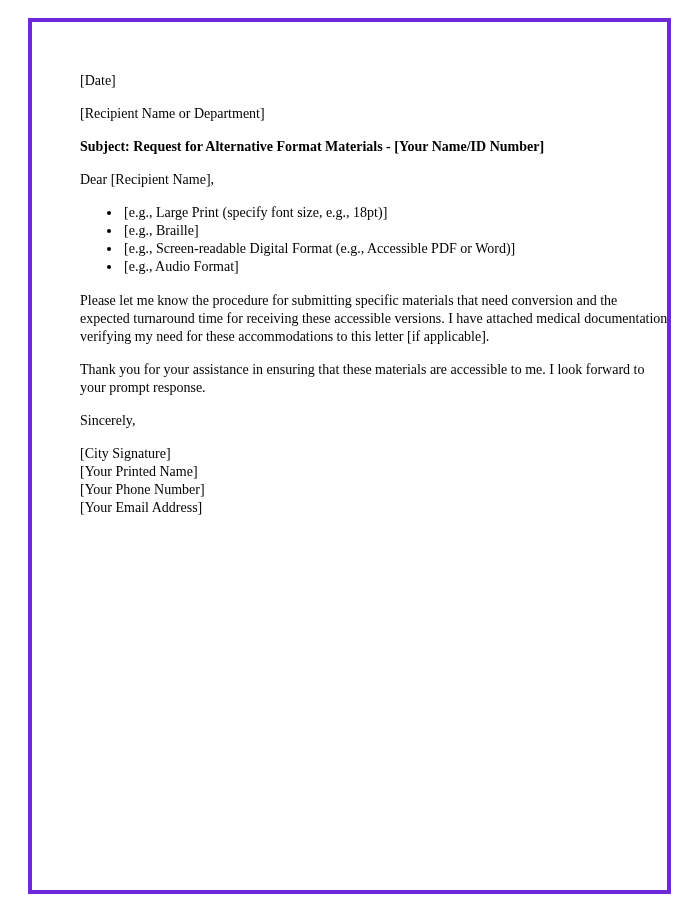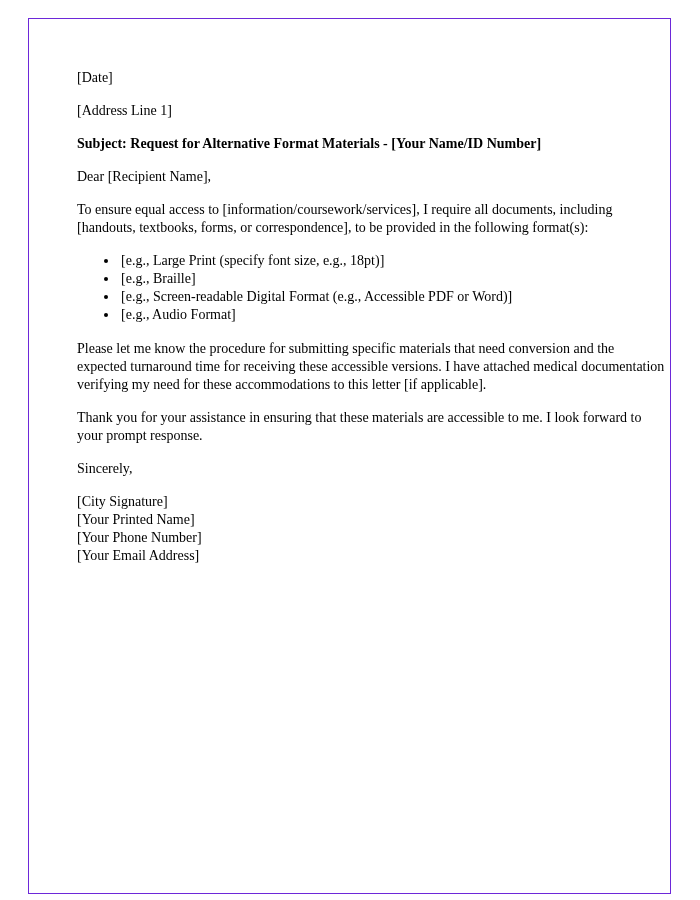--- a/index.html
+++ b/index.html
@@ -15,21 +15,21 @@
       overflow: hidden;
       font-family: "Liberation Serif", "DejaVu Serif", serif;
       color: #000000;
     }
     .page-frame {
       position: absolute;
       left: 28px;
       top: 18px;
       width: 643px;
       height: 876px;
-      border: 1px solid #6d28d9;
+      border: 4px solid #6d28d9;
       background: #ffffff;
       box-sizing: border-box;
     }
     .letter {
       position: absolute;
       left: 48px;
       top: 50px;
       width: 588px;
       font-size: 14px;
       line-height: 18px;
@@ -59,29 +59,28 @@
 </head>
 <body>
 
 <div class="viewport">
   <div class="page-frame">
     <div class="letter">
 
       <p>[Date]</p>
 
       <div class="block">
-        <div>[Address Line 1]</div>
+        <div>[Recipient Name or Department]</div>
       </div>
 
       <p class="subject">Subject: Request for Alternative Format Materials - [Your Name/ID Number]</p>
 
       <p>Dear [Recipient Name],</p>
 
 
-      <p>To ensure equal access to [information/coursework/services], I require all documents, including [handouts, textbooks, forms, or correspondence], to be provided in the following format(s):</p>
 
       <ul class="format-list">
         <li>[e.g., Large Print (specify font size, e.g., 18pt)]</li>
         <li>[e.g., Braille]</li>
         <li>[e.g., Screen-readable Digital Format (e.g., Accessible PDF or Word)]</li>
         <li>[e.g., Audio Format]</li>
       </ul>
 
       <p>Please let me know the procedure for submitting specific materials that need conversion and the expected turnaround time for receiving these accessible versions. I have attached medical documentation verifying my need for these accommodations to this letter [if applicable].</p>
 

